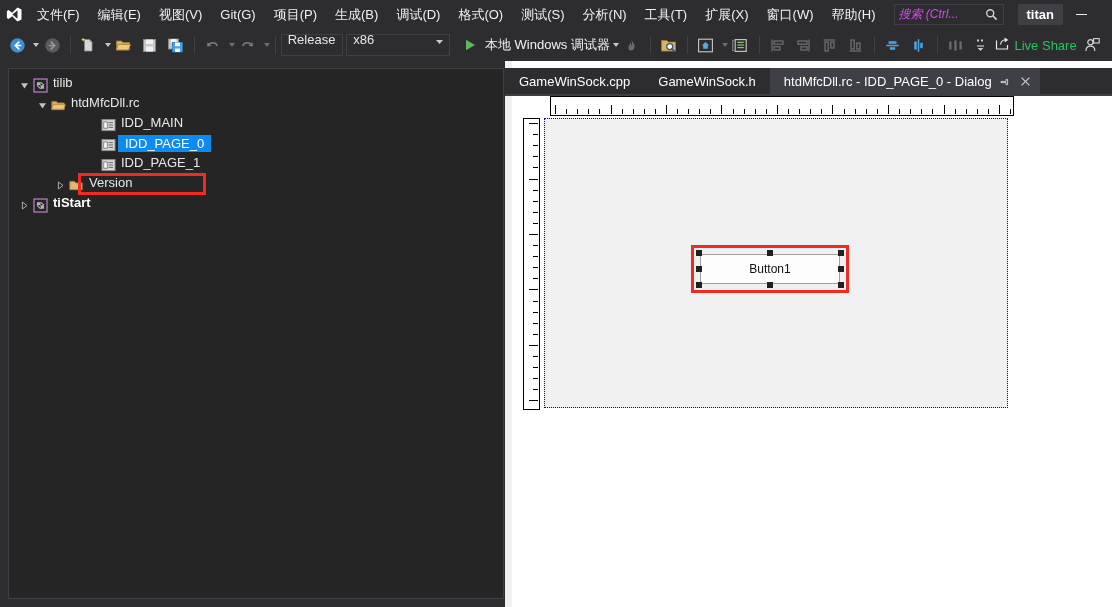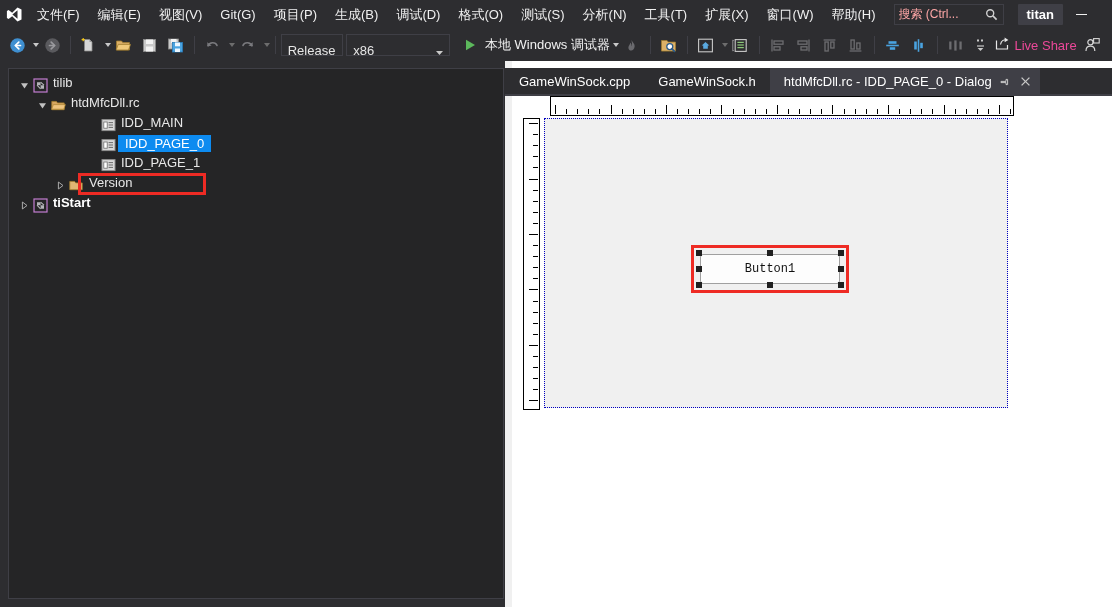--- a/index.html
+++ b/index.html
@@ -21,21 +21,21 @@
   .vs-logo svg{display:block;}
   .menu-item{
     padding:0 9px;height:29px;line-height:29px;color:#f1f1f1;font-size:13px;
     white-space:nowrap;cursor:default;
   }
   .search-box{
     margin-left:9px;width:110px;height:21px;background:#2d2d30;
     border:1px solid #3f3f46;display:flex;align-items:center;
     padding:0 4px;box-sizing:border-box;
   }
-  .search-box .ph{color:#fca5a5;font-size:12px;white-space:nowrap;overflow:hidden;flex:1;}
+  .search-box .ph{color:#d946ef;font-size:12px;white-space:nowrap;overflow:hidden;flex:1;font-style:italic;}
   .search-box .mag{width:14px;height:14px;display:block;}
   .user-name{
     margin-left:14px;font-weight:bold;font-size:13px;color:#ffffff;
     background:#3f3f46;padding:3px 9px;border-radius:1px;
   }
   .win-min{
     position:absolute;right:14px;top:0;height:29px;width:34px;
     display:flex;align-items:center;justify-content:center;color:#f1f1f1;
   }
   .win-min i{display:block;width:11px;height:1px;background:#f1f1f1;}
@@ -48,30 +48,30 @@
   }
   .tb{height:24px;min-width:22px;display:flex;align-items:center;justify-content:center;padding:0 2px;}
   .tb svg{display:block;}
   .caret{
     width:0;height:0;border-left:3.5px solid transparent;border-right:3.5px solid transparent;
     border-top:4px solid #c9c9c9;margin-left:3px;
   }
   .caret.dim{border-top-color:#6d6d6d;}
   .sep{width:1px;height:18px;background:#3f3f46;margin:0 5px;}
   .combo{
-    height:22px;border:1px solid #3f3f46;background:#2d2d30;display:flex;align-items:flex-start;
+    height:22px;border:1px solid #3f3f46;background:#2d2d30;display:flex;align-items:flex-end;
     padding:8px 6px;box-sizing:border-box;color:#e6e6e6;font-size:13px;gap:36px;
   }
   .combo .lbl{white-space:nowrap;}
   .combo .arrow{margin-left:auto;padding-left:8px;}
   .combo-release{width:62px;}
   .combo-plat{width:112px;}
   .run-label{color:#f1f1f1;font-size:13px;white-space:nowrap;margin-left:2px;}
   .live-share{
-    margin-left:auto;display:flex;align-items:center;gap:5px;color:#ec4899;font-size:13px;
+    margin-left:auto;display:flex;align-items:center;gap:5px;color:#22c55e;font-size:13px;
     white-space:nowrap;padding-right:2px;
   }
   .acct{width:30px;display:flex;align-items:center;justify-content:center;padding-right:6px;}
 
   
   .leftpane{
     position:absolute;left:8px;top:68px;width:496px;height:531px;
     background:#252526;border:1px solid #3f3f46;box-sizing:border-box;
   }
   .pane-header{
@@ -112,21 +112,21 @@
     white-space:nowrap;background:#2d2d30;height:26px;box-sizing:border-box;
   }
   .tab.active{background:#3f3f46;color:#ffffff;padding-right:6px;}
   .tab .tab-btn{
     width:16px;height:16px;display:flex;align-items:center;justify-content:center;
     color:#c8c8c8;margin-left:5px;
   }
   .tabfill{flex:1;background:#2d2d30;}
   .tabline{position:absolute;left:0;top:33px;width:607px;height:2px;background:#3f3f46;}
   .design-host{
-    position:absolute;left:7px;top:35px;width:540px;height:511px;background:#ffffff;font-family:Liberation Mono, monospace;
+    position:absolute;left:7px;top:35px;width:540px;height:511px;background:#ffffff;
   }
   .hruler{
     position:absolute;left:38px;top:0px;width:464px;height:20px;
     background:#ffffff;border:1px solid #000000;box-sizing:border-box;
   }
   .hruler .tick{position:absolute;bottom:1px;width:1px;background:#000000;}
   .vruler{
     position:absolute;left:11px;top:22px;width:17px;height:292px;
     background:#ffffff;border:1px solid #000000;box-sizing:border-box;
   }

